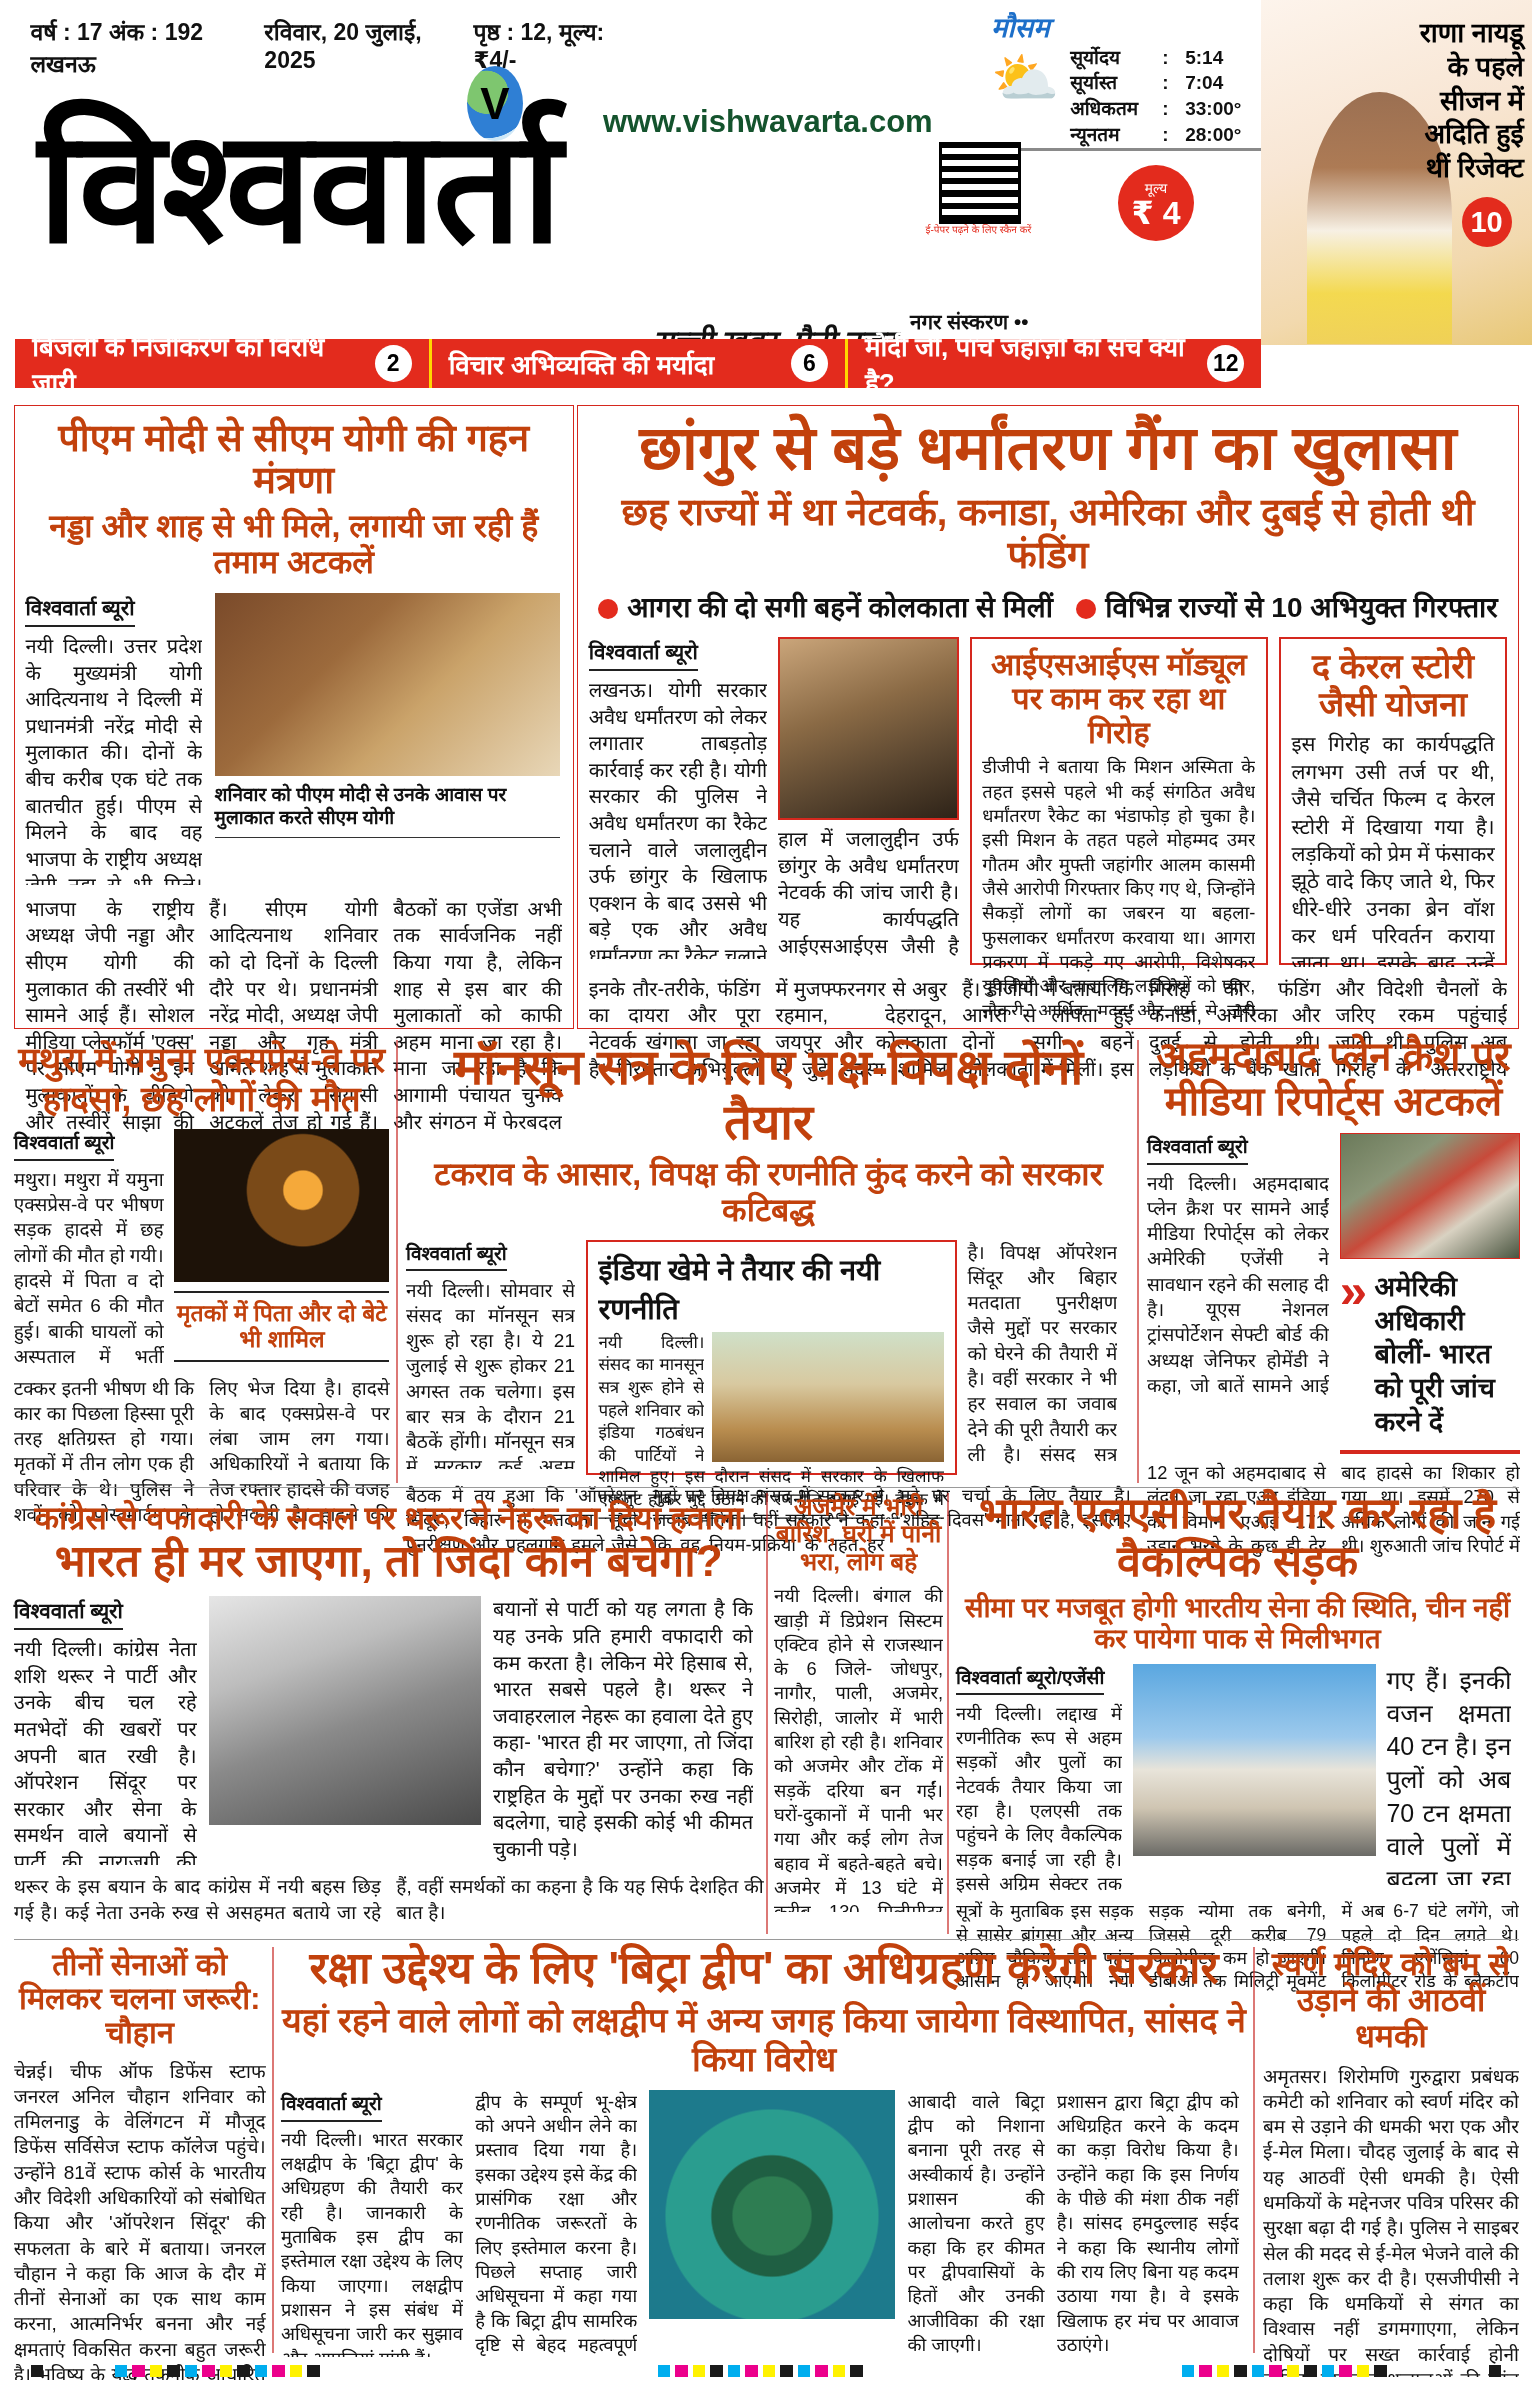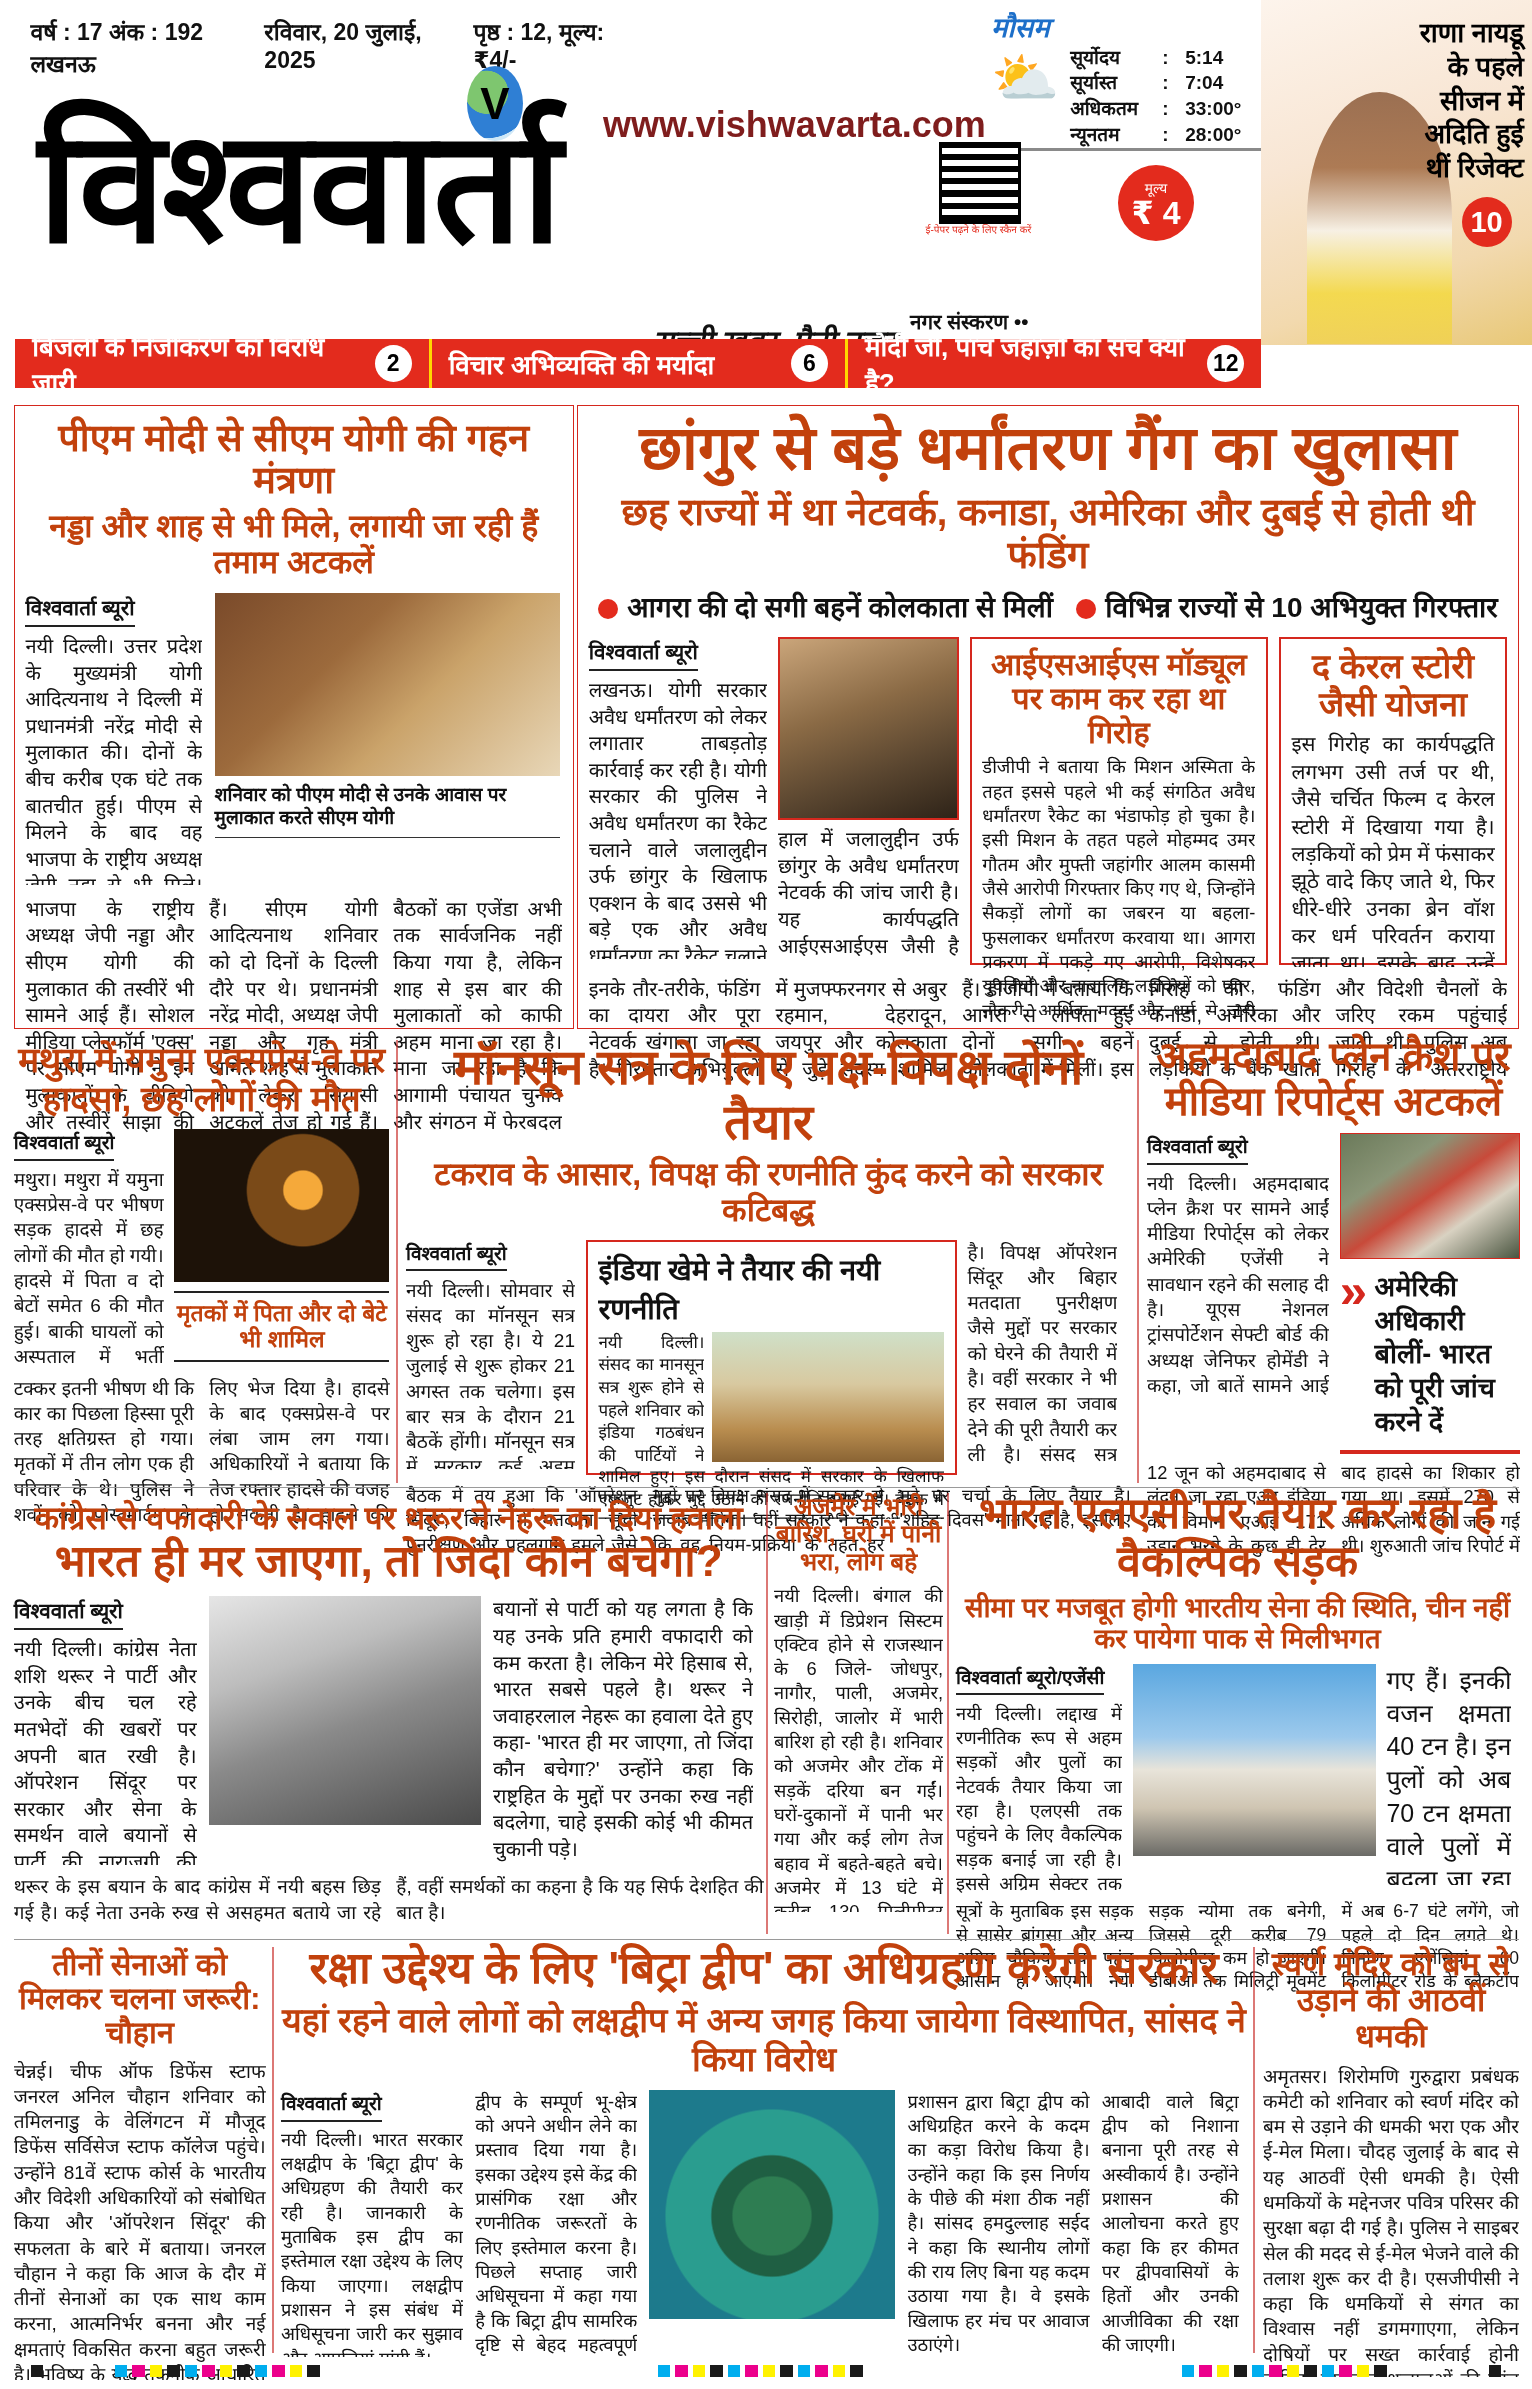--- a/index.html
+++ b/index.html
@@ -70,21 +70,21 @@
     </div>
   </div>
 
   <div class="abs photo" style="left:1261px;top:0;width:272px;height:345px;background:linear-gradient(160deg,#fdf4ec 0%,#f8e6d4 40%,#f2d9ae 75%,#e8c877 100%);">
     <div class="abs" style="left:46px;top:92px;width:145px;height:252px;border-radius:50% 50% 0 0;background:linear-gradient(180deg,#8a5a3a 0%,#a0683f 30%,#f7f3ea 55%,#f4d93f 80%,#f0d14e 100%);opacity:.85;"></div>
     <div class="abs" style="right:9.2px;top:17px;width:130px;text-align:right;font-weight:bold;font-size:27px;line-height:1.25;color:#000;">राणा नायडू के पहले सीजन में अदिति हुई थीं रिजेक्ट</div>
     <div class="abs" style="right:21.4px;top:197px;width:50px;height:50px;border-radius:50%;background:#e32b1d;color:#fff;display:flex;align-items:center;justify-content:center;font-size:29px;font-weight:bold;">10</div>
   </div>
 
   <div class="abs" style="left:467px;top:66px;width:56px;height:75px;border-radius:50%;background:radial-gradient(circle at 35% 35%,#7ec66f 0 35%,#2f7fd4 36% 75%,#cfe8f7 76%);display:flex;align-items:center;justify-content:center;color:#000;font-size:44px;font-weight:bold;">V</div>
-  <div class="abs" style="left:603px;top:104px;width:328px;color:#7f1d1d;font-weight:bold;font-size:36px;">www.vishwavarta.com</div>
+  <div class="abs" style="left:603px;top:104px;width:328px;color:#14532d;font-weight:bold;font-size:31px;">www.vishwavarta.com</div>
   <div class="abs" style="left:38px;top:90px;width:878px;height:229px;font-size:156px;font-weight:800;line-height:1.25;letter-spacing:-3.1px;color:#000;white-space:nowrap;">विश्ववार्ता</div>
   <div class="abs" style="left:653px;top:319px;width:252px;font-size:30.5px;font-weight:bold;font-style:italic;">सच्ची ख़बर, पैनी नजर</div>
   <div class="abs" style="left:910px;top:307px;width:145px;font-size:20.6px;font-weight:bold;">नगर संस्करण ••</div>
   <div class="abs qr" style="left:939px;top:142px;width:76px;height:76px;"></div>
   <div class="abs" style="left:925px;top:224px;width:107px;font-size:10px;color:#e32b1d;text-align:center;line-height:1.2;">ई-पेपर पढ़ने के लिए स्कैन करें</div>
   <div class="abs" style="left:1118px;top:165px;width:76px;height:76px;border-radius:50%;background:#e32b1d;color:#fff;display:flex;flex-direction:column;align-items:center;justify-content:center;">
     <span style="font-size:13.7px;">मूल्य</span>
     <span style="font-size:32px;font-weight:bold;line-height:1;">₹ 4</span>
   </div>
 
@@ -252,22 +252,22 @@
   <div class="abs" style="left:281px;top:1943px;width:966px;height:412px;">
     <div class="hl" style="font-size:44px;">रक्षा उद्देश्य के लिए 'बिट्रा द्वीप' का अधिग्रहण करेगी सरकार</div>
     <div class="hl" style="font-size:34px;margin-top:9.2px;">यहां रहने वाले लोगों को लक्षद्वीप में अन्य जगह किया जायेगा विस्थापित, सांसद ने किया विरोध</div>
     <div class="flexrow" style="margin-top:12.2px;gap:12.2px;">
       <div style="width:182px;">
         <span class="byline" style="font-size:19px;">विश्ववार्ता ब्यूरो</span>
         <div class="bt" style="font-size:18.3px;height:229px;">नयी दिल्ली। भारत सरकार लक्षद्वीप के 'बिट्रा द्वीप' के अधिग्रहण की तैयारी कर रही है। जानकारी के मुताबिक इस द्वीप का इस्तेमाल रक्षा उद्देश्य के लिए किया जाएगा। लक्षद्वीप प्रशासन ने इस संबंध में अधिसूचना जारी कर सुझाव और आपत्तियां मांगी हैं।</div>
       </div>
       <div class="bt" style="width:162px;font-size:18.3px;height:267px;">द्वीप के सम्पूर्ण भू-क्षेत्र को अपने अधीन लेने का प्रस्ताव दिया गया है। इसका उद्देश्य इसे केंद्र की प्रासंगिक रक्षा और रणनीतिक जरूरतों के लिए इस्तेमाल करना है। पिछले सप्ताह जारी अधिसूचना में कहा गया है कि बिट्रा द्वीप सामरिक दृष्टि से बेहद महत्वपूर्ण है।</div>
       <div class="photo" style="width:246px;height:229px;background:radial-gradient(circle at 50% 55%,#2e7d52 0 22%,#1f5f43 23% 34%,#2a9d8f 35% 60%,#1d7a8c 61% 100%);"></div>
+      <div class="bt" style="width:137px;font-size:18.3px;height:267px;">आबादी वाले बिट्रा द्वीप को निशाना बनाना पूरी तरह से अस्वीकार्य है। उन्होंने प्रशासन की आलोचना करते हुए कहा कि हर कीमत पर द्वीपवासियों के हितों और उनकी आजीविका की रक्षा की जाएगी।</div>
       <div class="bt" style="width:182px;font-size:18.3px;height:267px;">प्रशासन द्वारा बिट्रा द्वीप को अधिग्रहित करने के कदम का कड़ा विरोध किया है। उन्होंने कहा कि इस निर्णय के पीछे की मंशा ठीक नहीं है। सांसद हमदुल्लाह सईद ने कहा कि स्थानीय लोगों की राय लिए बिना यह कदम उठाया गया है। वे इसके खिलाफ हर मंच पर आवाज उठाएंगे।</div>
-      <div class="bt" style="width:137px;font-size:18.3px;height:267px;">आबादी वाले बिट्रा द्वीप को निशाना बनाना पूरी तरह से अस्वीकार्य है। उन्होंने प्रशासन की आलोचना करते हुए कहा कि हर कीमत पर द्वीपवासियों के हितों और उनकी आजीविका की रक्षा की जाएगी।</div>
     </div>
   </div>
   <div class="abs vline" style="left:1253px;top:1947px;height:406px;"></div>
 
   <div class="abs" style="left:1263px;top:1947px;width:256px;height:406px;">
     <div class="hl" style="font-size:32px;">स्वर्ण मंदिर को बम से उड़ाने की आठवीं धमकी</div>
     <div class="bt" style="font-size:19px;margin-top:9.2px;height:313px;">अमृतसर। शिरोमणि गुरुद्वारा प्रबंधक कमेटी को शनिवार को स्वर्ण मंदिर को बम से उड़ाने की धमकी भरा एक और ई-मेल मिला। चौदह जुलाई के बाद से यह आठवीं ऐसी धमकी है। ऐसी धमकियों के मद्देनजर पवित्र परिसर की सुरक्षा बढ़ा दी गई है। पुलिस ने साइबर सेल की मदद से ई-मेल भेजने वाले की तलाश शुरू कर दी है। एसजीपीसी ने कहा कि धमकियों से संगत का विश्वास नहीं डगमगाएगा, लेकिन दोषियों पर सख्त कार्रवाई होनी चाहिए। इस बीच श्रद्धालुओं की जांच के बाद ही प्रवेश दिया जा रहा है।</div>
   </div>
 
   <div class="abs" style="left:30.5px;top:2365px;width:12.2px;height:12.2px;background:#1a1a1a;"></div>

